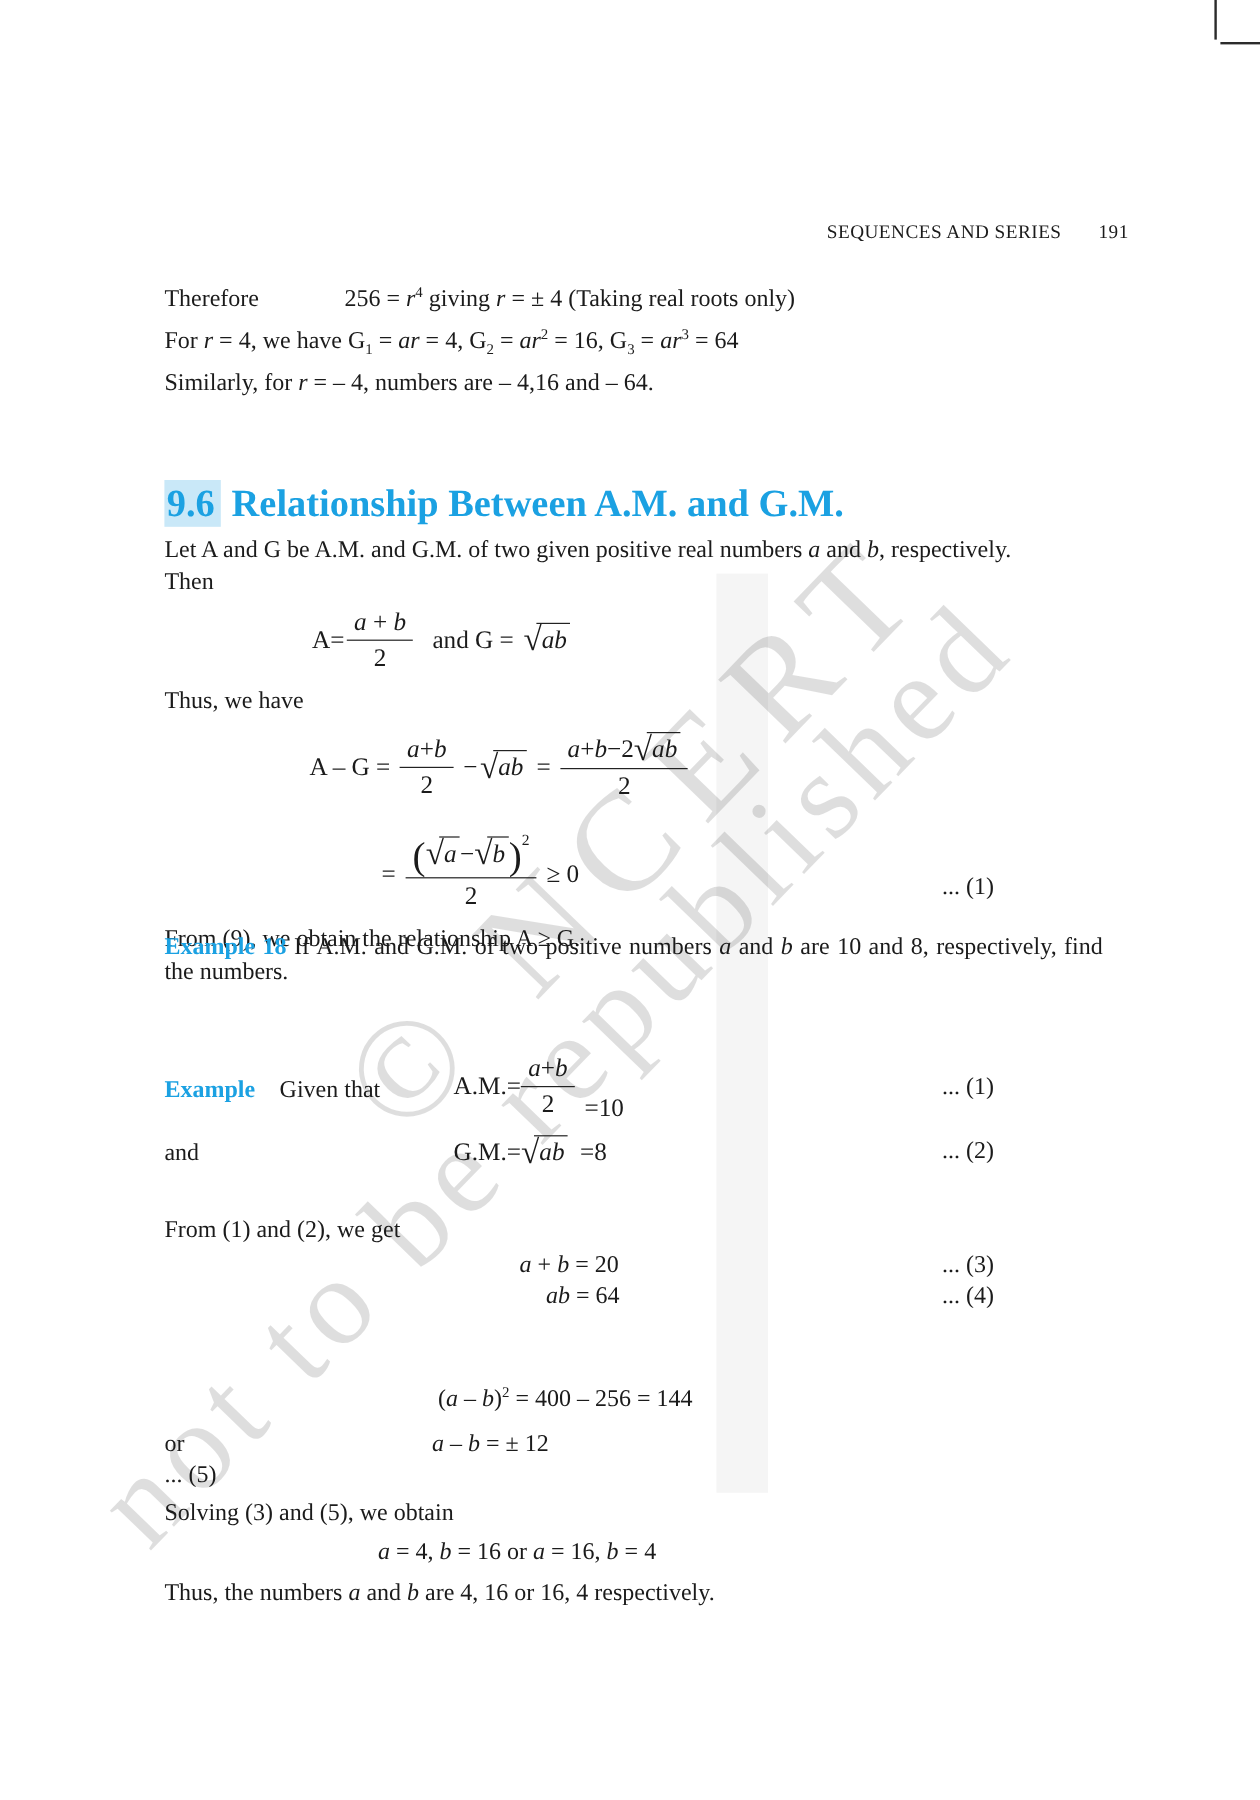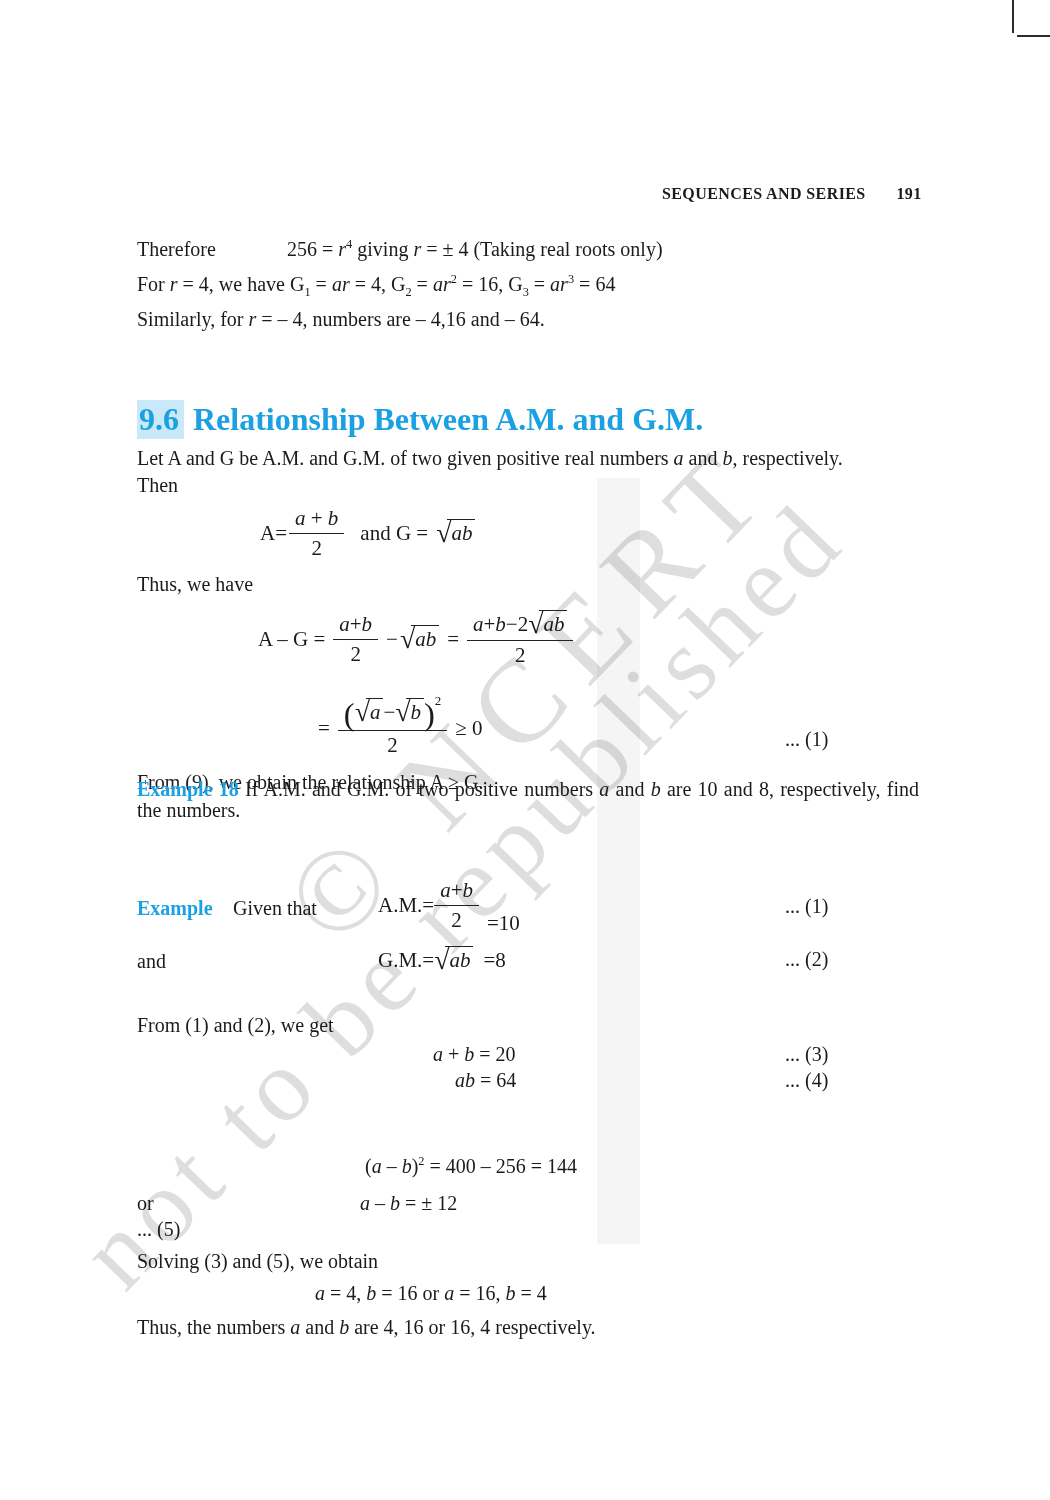--- a/index.html
+++ b/index.html
@@ -66,21 +66,21 @@
 
   <div class="abs wm wm1" style="left:210px;top:625px;">© NCERT</div>
   <div class="abs wm wm2" style="left:-60px;top:835px;">not to be republished</div>
   <div class="abs scanband" style="left:597px;top:478px;width:43px;height:766px;"></div>
 
   <div class="abs cropv" style="left:1012px;top:0;"></div>
   <div class="abs croph" style="left:1017px;top:35px;"></div>
 
   <div class="layer">
 
-    <div class="abs running-head" style="left:662px;top:185px;font-weight:bold;">
+    <div class="abs running-head" style="left:689px;top:185px;">
       <span>SEQUENCES AND SERIES</span>
       <span style="display:inline-block;width:22px;"></span>
       <span>191</span>
     </div>
 
     <div class="abs body-text" style="left:137px;top:236px;width:800px;">
       <span class="abs" style="left:0;top:0;">Therefore</span>
       <span class="abs" style="left:150px;top:0;">256 = <i>r</i><sup>4</sup> giving <i>r</i> = ± 4 (Taking real roots only)</span>
     </div>
 

